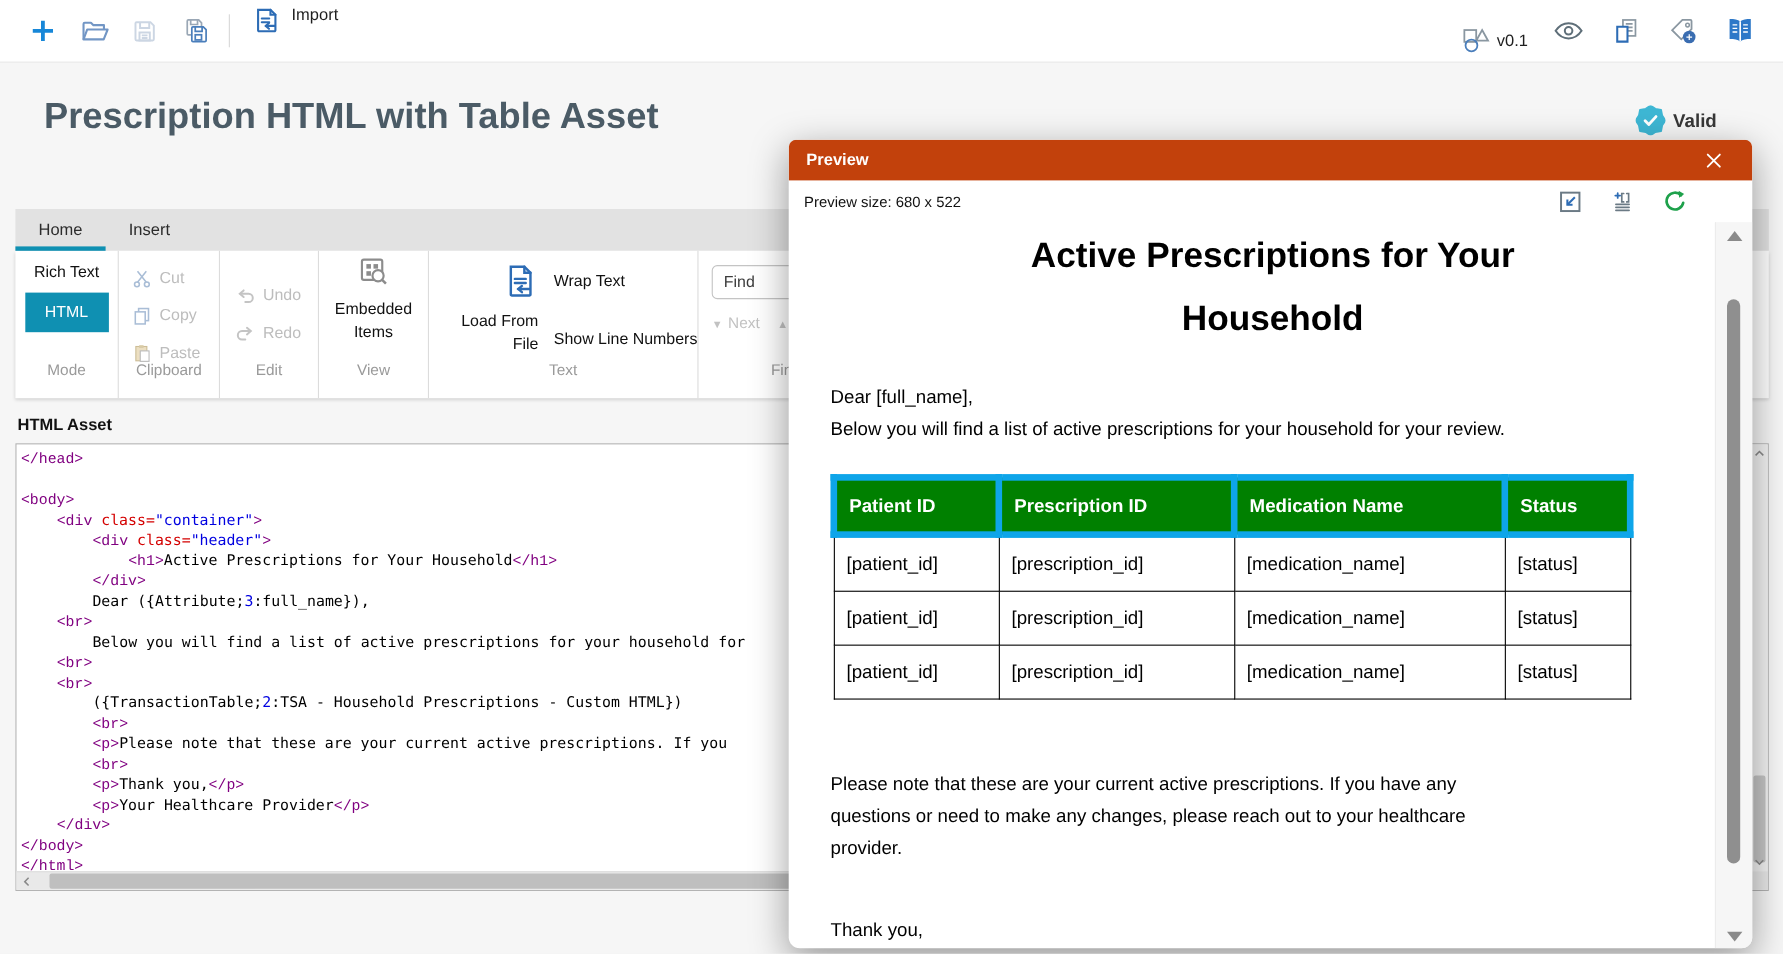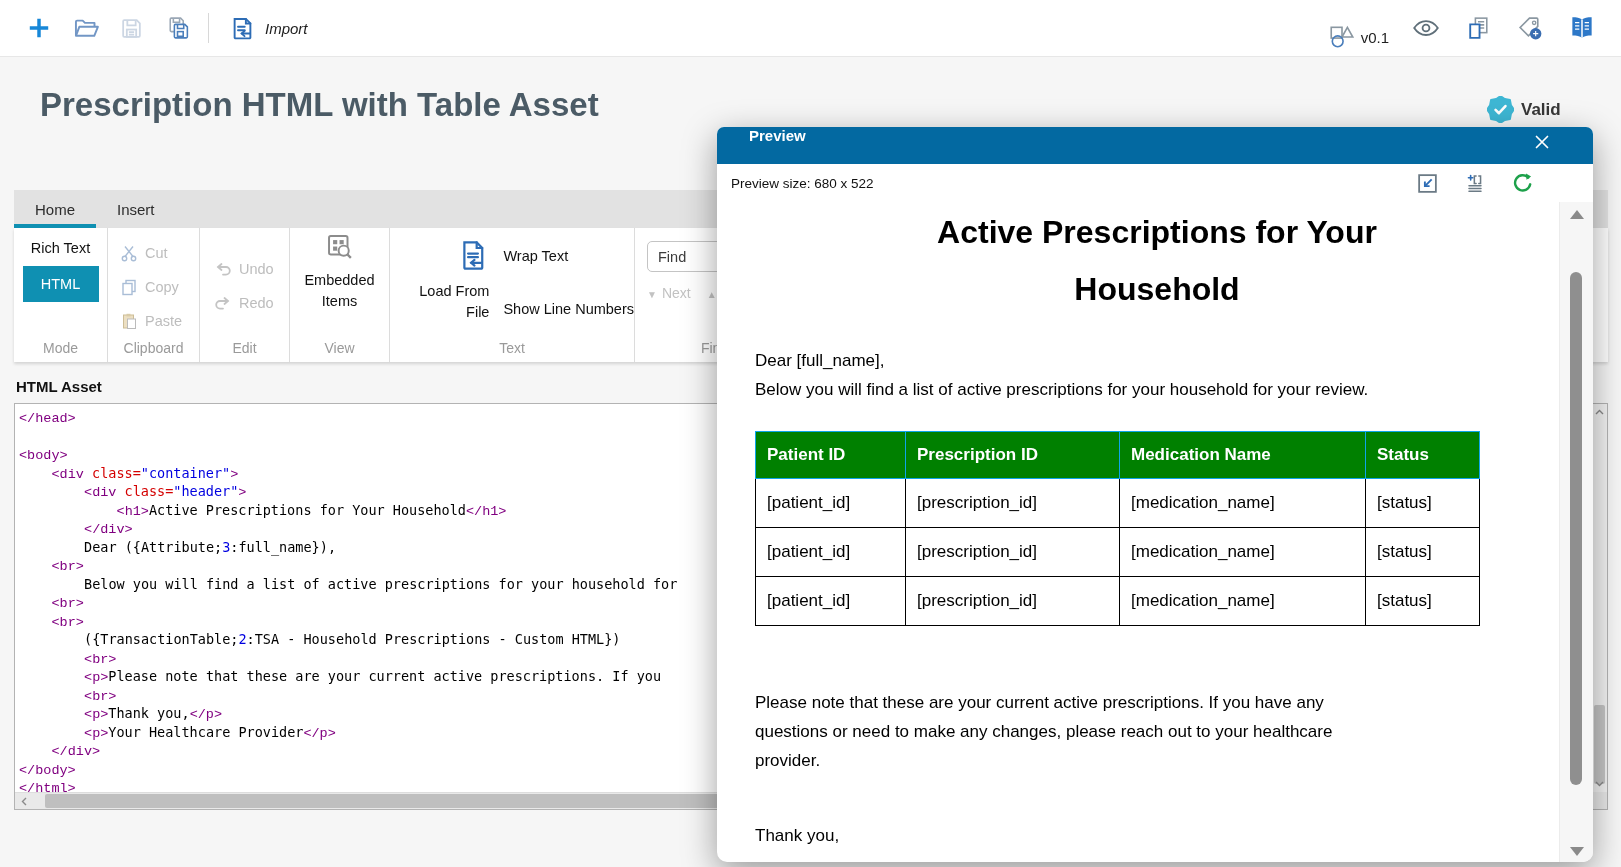--- a/index.html
+++ b/index.html
@@ -4,37 +4,37 @@
 <style>
   * { margin:0; padding:0; box-sizing:border-box; }
   html,body { width:1621px; height:867px; }
   body { font-family:"Liberation Sans",sans-serif; background:#f6f6f6; position:relative; overflow:hidden; color:#222; }
   svg { display:block; }
 
   
   .topbar { position:absolute; top:0; left:0; right:0; height:57px; background:#fff; border-bottom:1px solid #e7e7e7; display:flex; align-items:center; padding:0 16px; z-index:3; }
   .tb-btn { width:46px; height:46px; display:flex; align-items:center; justify-content:center; cursor:pointer; }
   .tb-sep { width:1px; height:30px; background:#d8d8d8; margin:0 8px; }
-  .import-btn { display:flex; align-items:center; gap:9px; padding:0 12px; height:46px; font-size:15px; color:#1f1f1f; cursor:pointer;font-style:italic; }
+  .import-btn { display:flex; align-items:flex-start; gap:9px; padding:0 12px; height:46px; font-size:15px; color:#1f1f1f; cursor:pointer; }
   .tb-spacer { flex:1; }
   .tb-right { display:flex; align-items:flex-end; gap:6px; }
   .version-wrap { display:flex; align-items:center; gap:5px; font-size:15px; color:#1f1f1f; padding-right:8px; }
 
   
   .page-title { position:absolute; left:40px; top:86px; font-size:33px; font-weight:700; color:#4b5b66; z-index:1; }
   .valid-badge { position:absolute; left:1487px; top:96px; display:flex; align-items:center; gap:7px; font-size:17px; font-weight:bold; color:#373737; z-index:1; }
 
   
   .ribbon-area { position:absolute; left:14px; top:190px; width:1594px; z-index:2; }
   .tabstrip { height:38px; background:#e2e2e2; display:flex; align-items:flex-end; }
   .tab { position:relative; height:38px; display:flex; align-items:center; padding:0 21px; font-size:15px; color:#2c2c2c; cursor:pointer; }
   .tab.active::after { content:""; position:absolute; left:0; right:0; bottom:0; height:4px; background:#0f90b2; }
   .ribbon { height:134px; background:#fff; display:flex; box-shadow:0 2px 3px rgba(0,0,0,.14); }
   .rb-group { position:relative; border-right:1px solid #dcdcdc; flex:0 0 auto; }
-  .rb-caption { position:absolute; left:0; right:0; bottom:6px; text-align:center; font-size:14px; color:#9a9a9a; white-space:nowrap; }
+  .rb-caption { position:absolute; left:0; right:0; bottom:18px; text-align:center; font-size:14px; color:#9a9a9a; white-space:nowrap; }
   .g-mode { width:94px; }
   .mode-rich { margin:9px auto 0; text-align:center; font-size:14.5px; color:#111; padding:3px 0; cursor:pointer; }
   .mode-html { margin:7px auto 0; width:76px; height:36px; background:#0f90b2; color:#fff; font-size:14.5px; display:flex; align-items:center; justify-content:center; cursor:pointer; }
   .g-clip { width:92px; padding:8px 0 0 12px; }
   .g-edit { width:90px; padding:24px 0 0 14px; }
   .rb-item { display:flex; align-items:center; gap:7px; font-size:14.5px; color:#bdbdbd; height:34px; cursor:default; white-space:nowrap; }
   .g-view { width:100px; text-align:center; padding-top:4px; }
   .g-view .big-label { font-size:14.5px; color:#111; line-height:21px; margin-top:4px; cursor:pointer; }
   .g-text { width:245px; display:flex; padding:12px 0 0 14px; gap:14px; }
   .load-col { width:86px; text-align:right; cursor:pointer; }
@@ -61,42 +61,42 @@
   .ed-vscroll { position:absolute; top:0; right:0; bottom:17px; width:16px; background:#f3f3f3; border-left:1px solid #e0e0e0; }
   .ed-vscroll .arr { position:absolute; left:0; right:0; height:16px; display:flex; align-items:center; justify-content:center; color:#8a8a8a; cursor:pointer; }
   .ed-vthumb { position:absolute; left:2px; width:11px; top:301px; height:79px; background:#c6c6c6; border-radius:2px; cursor:grab; }
   .ed-hscroll { position:absolute; left:0; right:16px; bottom:0; height:17px; background:#e9e9e9; border-top:1px solid #ddd; }
   .ed-hbtn { position:absolute; left:0; top:0; width:18px; height:16px; display:flex; align-items:center; justify-content:center; color:#8a8a8a; font-size:12px; cursor:pointer; }
   .ed-hthumb { position:absolute; left:30px; top:1px; height:14px; width:calc(100% - 92px); background:#bfbfbf; border-radius:2px; cursor:grab; }
   .ed-corner { position:absolute; right:0; bottom:0; width:16px; height:17px; background:#e9e9e9; }
 
   
   .modal { position:absolute; left:717px; top:127px; width:876px; height:735px; background:#fff; border-radius:7px 7px 10px 10px; box-shadow:0 10px 34px rgba(0,0,0,.38); overflow:hidden; z-index:10; }
-  .m-header { height:37px; background:#0369a1; display:flex; align-items:flex-start; padding:0 32px; }
+  .m-header { height:37px; background:#c2410c; display:flex; align-items:center; padding:0 16px; }
   .m-title { color:#fff; font-size:15px; font-weight:bold; }
   .m-close { margin-left:auto; width:30px; height:30px; display:flex; align-items:center; justify-content:center; cursor:pointer; margin-right:4px; }
   .m-toolbar { height:38px; display:flex; align-items:center; padding:0 14px; }
   .m-size { font-size:13.5px; color:#111; }
   .m-icons { margin-left:auto; display:flex; align-items:center; gap:24px; margin-right:44px; }
   .m-icons > div { cursor:pointer; }
   .m-body { position:absolute; top:75px; left:0; right:0; bottom:0; }
   .m-scroll { position:absolute; top:0; right:0; bottom:0; width:34px; background:#f6f6f6; border-left:1px solid #ececec; }
   .m-up { position:absolute; top:8px; left:0; right:0; display:flex; justify-content:center; cursor:pointer; }
   .m-down { position:absolute; bottom:6px; left:0; right:0; display:flex; justify-content:center; cursor:pointer; }
   .tri-up { width:0; height:0; border-left:7px solid transparent; border-right:7px solid transparent; border-bottom:9px solid #8a8a8a; }
   .tri-down { width:0; height:0; border-left:7px solid transparent; border-right:7px solid transparent; border-top:9px solid #8a8a8a; }
   .m-thumb { position:absolute; left:10px; width:12px; top:70px; height:513px; background:#8f8f8f; border-radius:6px; cursor:grab; }
 
   
   .email { position:absolute; top:0; left:0; right:34px; bottom:0; overflow:hidden; padding:2px 0 0 38px; color:#000; }
   .email .e-heading { width:600px; margin:0 auto; text-align:center; font-size:32px; line-height:57px; font-weight:bold; }
   .e-par { font-size:17px; line-height:29px; }
   .e-greeting { margin-top:28px; }
   .e-table { margin-top:27px; border-collapse:collapse; table-layout:fixed; width:724px; }
-  .e-table th { background:#008000; color:#fff; font-size:17px; font-weight:bold; text-align:left; padding:13px 11px; border:1px solid #0ea5e9; }
+  .e-table th { background:#008000; color:#fff; font-size:17px; font-weight:bold; text-align:left; padding:13px 11px; border:6px solid #0ea5e9; }
   .e-table td { font-size:17px; padding:14px 11px; border:1px solid #000; }
   .e-note { margin-top:62px; max-width:612px; }
   .e-closing { margin-top:46px; }
 </style>
 </head>
 <body>
 
 <div class="topbar">
   <div class="tb-btn">
     <span>

